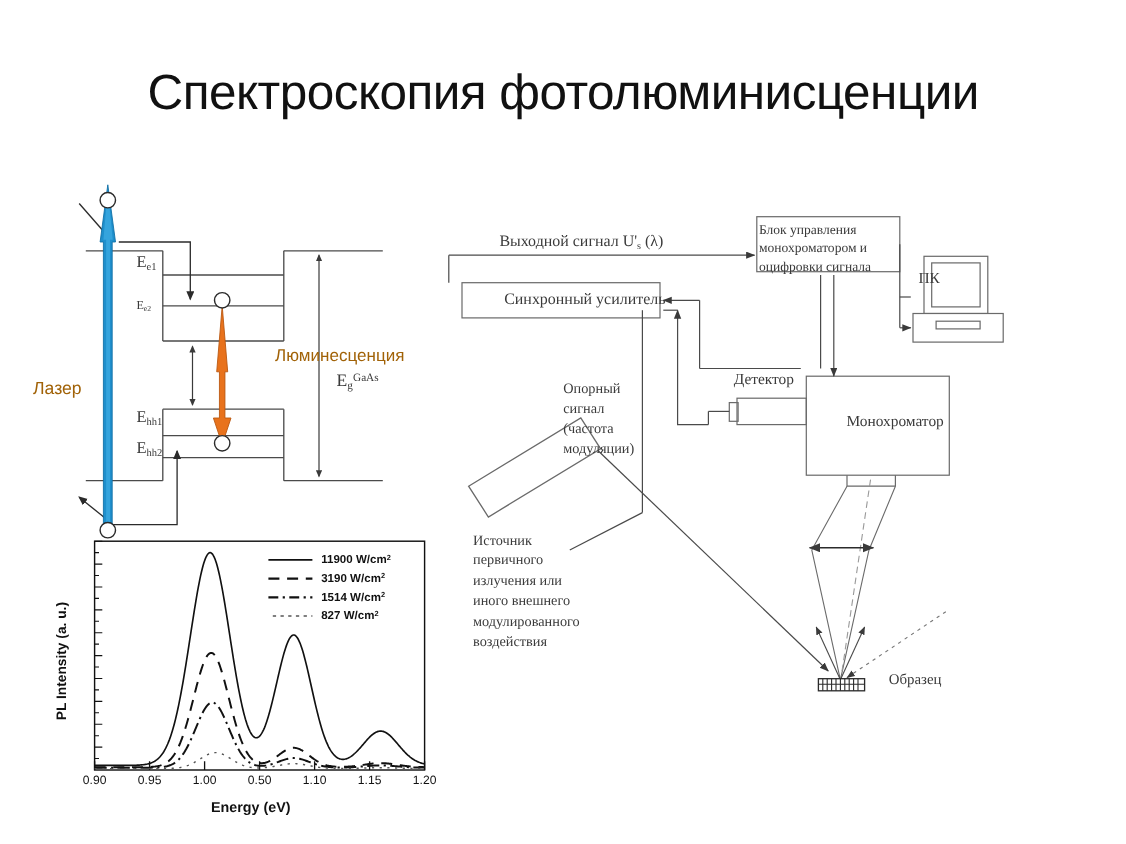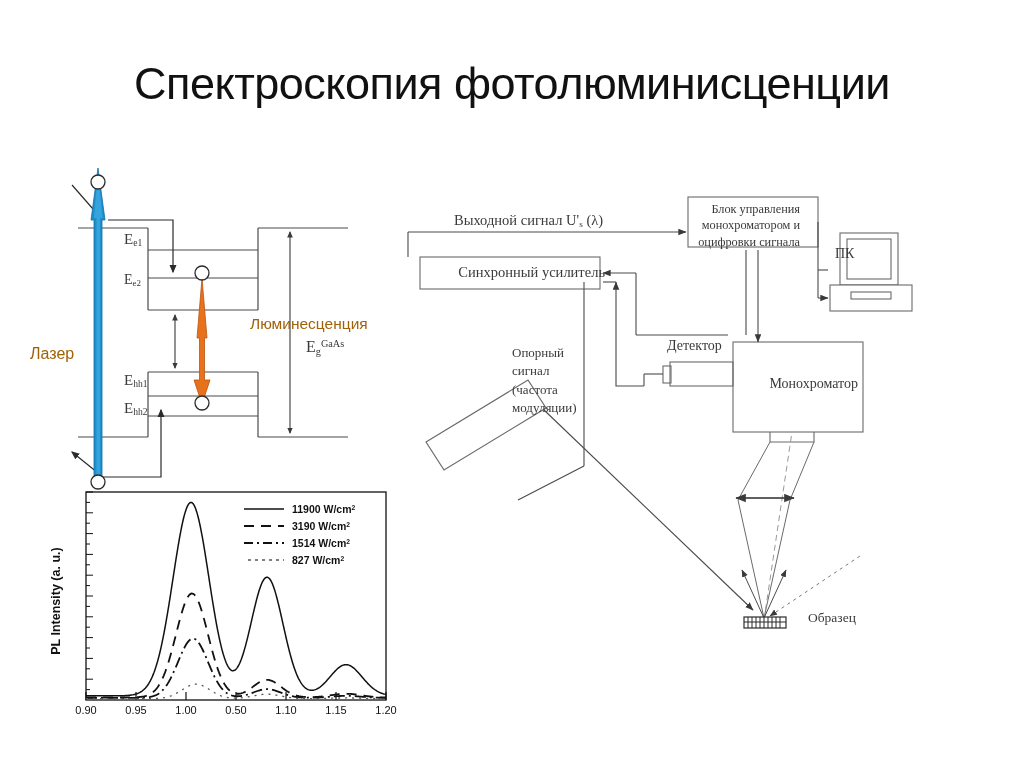--- a/index.html
+++ b/index.html
@@ -90,21 +90,21 @@
     <g>
       <polygon points="174,118 179,178 176.5,178 176.5,220 182,220 174,244 166,220 171.5,220 171.5,178 169,178" fill="#e8721c" stroke="#b9560f" stroke-width="0.8"></polygon>
     </g>
     <circle cx="174" cy="113" r="7" fill="#ffffff" stroke="#2b2b2b" stroke-width="1.3"></circle>
     <circle cx="174" cy="243" r="7" fill="#ffffff" stroke="#2b2b2b" stroke-width="1.3"></circle>
   </svg>
 
   <div class="lbl" style="left:96px;top:71px;font-size:15px;">
     <span>E</span><sub>e1</sub>
   </div>
-  <div class="lbl" style="left:96px;top:112px;font-size:14px;">
+  <div class="lbl" style="left:96px;top:112px;font-size:11px;">
     <span>E</span><sub>e2</sub>
   </div>
   <div class="lbl" style="left:96px;top:212px;font-size:15px;">
     <span>E</span><sub>hh1</sub>
   </div>
   <div class="lbl" style="left:96px;top:240px;font-size:15px;">
     <span>E</span><sub>hh2</sub>
   </div>
 
   <div class="lbl-sans" style="left:2px;top:185px;font-size:16px;">Лазер</div>
@@ -200,20 +200,21 @@
   <div class="abs" id="chart-xlabels" style="left:28px;top:218px;width:340px;height:18px;">
       <div style="position: absolute; left: 10px; top: 0px; width: 36px; text-align: center; font-size: 11px; color: rgb(17, 17, 17); font-family: &quot;Liberation Sans&quot;, sans-serif;">0.90</div>
       <div style="position: absolute; left: 60px; top: 0px; width: 36px; text-align: center; font-size: 11px; color: rgb(17, 17, 17); font-family: &quot;Liberation Sans&quot;, sans-serif;">0.95</div>
       <div style="position: absolute; left: 110px; top: 0px; width: 36px; text-align: center; font-size: 11px; color: rgb(17, 17, 17); font-family: &quot;Liberation Sans&quot;, sans-serif;">1.00</div>
       <div style="position: absolute; left: 160px; top: 0px; width: 36px; text-align: center; font-size: 11px; color: rgb(17, 17, 17); font-family: &quot;Liberation Sans&quot;, sans-serif;">0.50</div>
       <div style="position: absolute; left: 210px; top: 0px; width: 36px; text-align: center; font-size: 11px; color: rgb(17, 17, 17); font-family: &quot;Liberation Sans&quot;, sans-serif;">1.10</div>
       <div style="position: absolute; left: 260px; top: 0px; width: 36px; text-align: center; font-size: 11px; color: rgb(17, 17, 17); font-family: &quot;Liberation Sans&quot;, sans-serif;">1.15</div>
       <div style="position: absolute; left: 310px; top: 0px; width: 36px; text-align: center; font-size: 11px; color: rgb(17, 17, 17); font-family: &quot;Liberation Sans&quot;, sans-serif;">1.20</div>
     </div>
 
+  <div class="lbl-sans" style="left:28px;top:240px;width:340px;text-align:center;font-size:13px;font-weight:bold;color:#111;">Energy (eV)</div>
 </div>
 
 <div class="abs" style="left:398px;top:170px;width:626px;height:500px;">
   <svg width="626" height="500" viewBox="0 0 626 500">
     <defs>
       <marker id="sa" markerWidth="9" markerHeight="9" refX="7" refY="3" orient="auto">
         <path d="M0,0 L7.5,3 L0,6 z" fill="#3a3a3a"></path>
       </marker>
       <marker id="sas" markerWidth="9" markerHeight="9" refX="7" refY="3" orient="auto-start-reverse">
         <path d="M0,0 L7.5,3 L0,6 z" fill="#3a3a3a"></path>
@@ -305,32 +306,40 @@
       </g>
     </g>
   </svg>
 
   <div class="lbl" style="left:56px;top:42px;font-size:14.5px;">
     <span>Выходной сигнал U</span>'<sub>s</sub><span> (λ)</span>
   </div>
 
   <div class="lbl" style="left:49px;top:94px;width:158px;text-align:right;font-size:14.5px;">Синхронный усилитель</div>
 
-  <div class="lbl" style="left:276px;top:31px;width:126px;text-align:right;font-size:12.3px;line-height:1.33;">Блок управления монохроматором и оцифровки сигнала</div>
+  <div class="lbl" style="left:292px;top:31px;width:126px;text-align:left;font-size:12.3px;line-height:1.33;">Блок управления монохроматором и оцифровки сигнала</div>
 
   <div class="lbl" style="left:437px;top:76px;font-size:14px;">ПК</div>
 
   <div class="lbl" style="left:269px;top:168px;font-size:14px;">Детектор</div>
 
   <div class="lbl" style="left:342px;top:206px;width:118px;text-align:right;font-size:14px;">Монохроматор</div>
 
   <div class="lbl" style="left:114px;top:174px;font-size:13px;line-height:1.42;width:92px;">
     <div>Опорный</div>
     <div>сигнал</div>
     <div>(частота</div>
     <div>модуляции)</div>
   </div>
 
+  <div class="lbl" style="left:32px;top:312px;font-size:13px;line-height:1.42;width:135px;">
+    <div>Источник</div>
+    <div>первичного</div>
+    <div>излучения или</div>
+    <div>иного внешнего</div>
+    <div>модулированного</div>
+    <div>воздействия</div>
+  </div>
 
 
 
   <div class="lbl" style="left:410px;top:440px;font-size:13.5px;">Образец</div>
 </div>
 
 </body></html>

